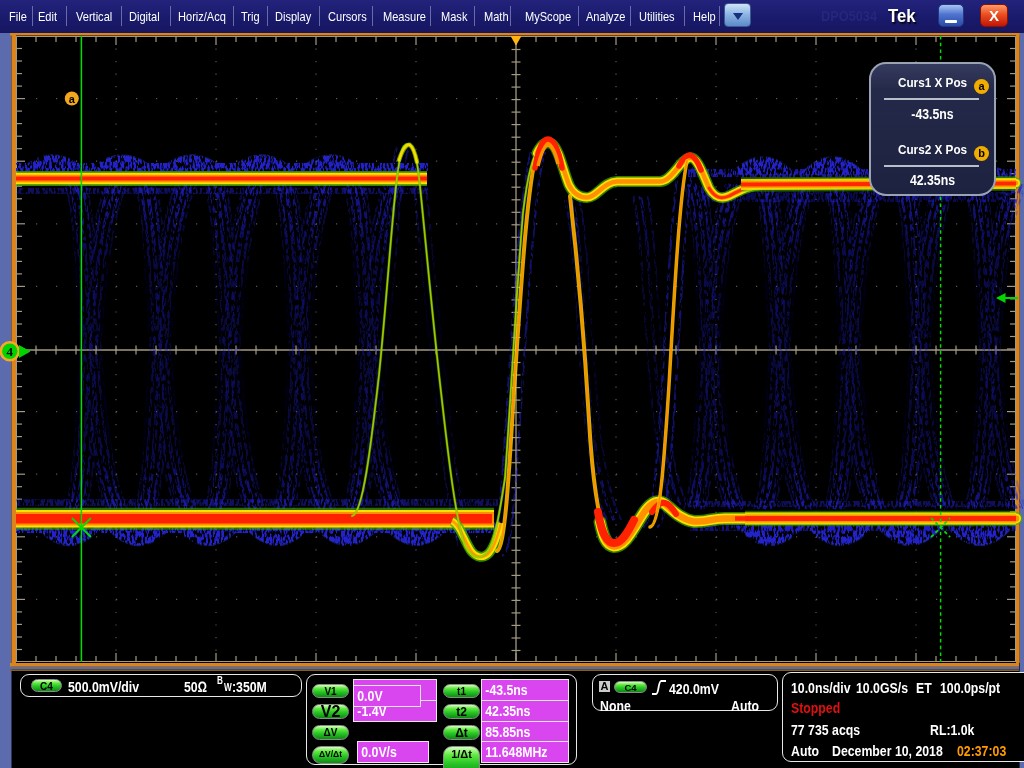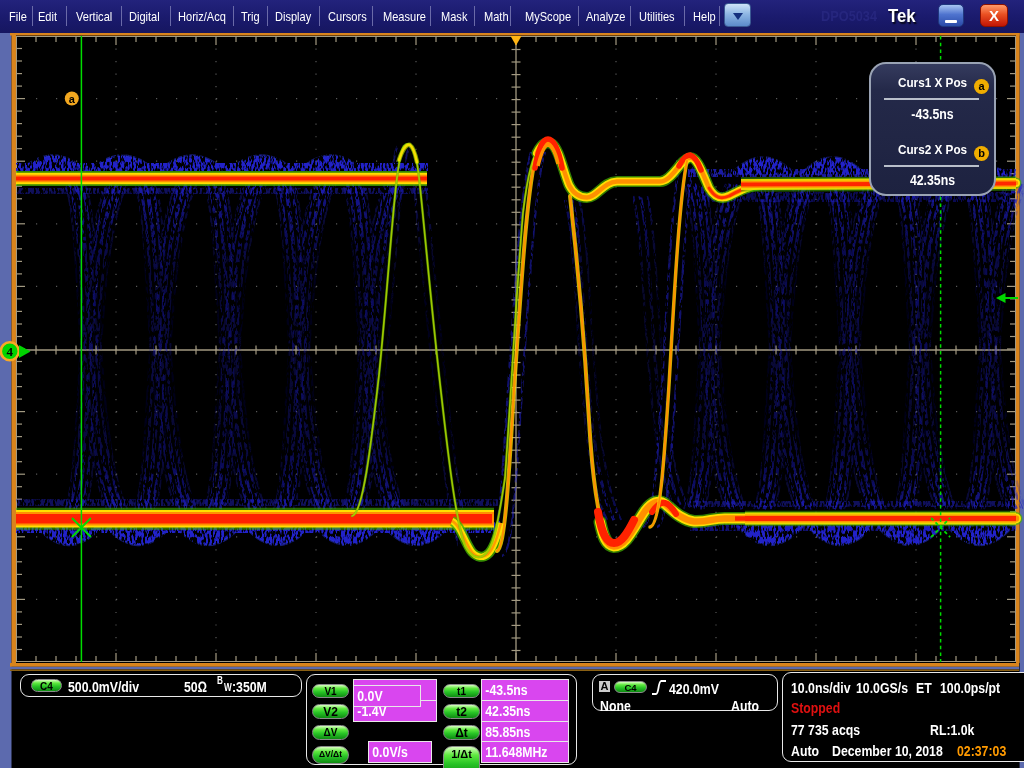--- a/index.html
+++ b/index.html
@@ -693,24 +693,24 @@
  <div class="lbl" style="left:8px;top:47.5px">77 735 acqs</div>
  <div class="lbl" style="left:147px;top:47.5px">RL:1.0k</div>
  <div class="lbl" style="left:8px;top:69px">Auto</div>
  <div class="lbl" style="left:49px;top:69px">December 10, 2018</div>
  <div class="lbl" style="left:174px;top:69px;color:#ff9a00">02:37:03</div>
 </div>
 <div class="pill" style="left:312px;top:683.5px;width:37px;height:14.5px;font-size:10px;line-height:14px">V1</div>
     <div class="cell" style="left:353px;top:679px;width:84px;height:21.95px"><span>-1.4V</span></div>
     <div class="pill" style="left:443px;top:683.5px;width:37px;height:14.5px;font-size:10px;line-height:14px">t1</div>
     <div class="cell" style="left:481px;top:679px;width:88px;height:21.95px"><span>-43.5ns</span></div>
-    <div class="pill" style="left:312px;top:704.25px;width:37px;height:14.5px;font-size:12px;line-height:14px">V2</div>
+    <div class="pill" style="left:312px;top:704.25px;width:37px;height:14.5px;font-size:16px;line-height:14px">V2</div>
     <div class="cell" style="left:353px;top:699.75px;width:84px;height:21.95px"><span>-1.4V</span></div>
     <div class="pill" style="left:443px;top:704.25px;width:37px;height:14.5px;font-size:12px;line-height:14px">t2</div>
     <div class="cell" style="left:481px;top:699.75px;width:88px;height:21.95px"><span>42.35ns</span></div>
     <div class="pill" style="left:312px;top:725.0px;width:37px;height:14.5px;font-size:10px;line-height:14px">ΔV</div>
     <div class="cell" style="left:353px;top:685px;width:68px;height:21.95px"><span>0.0V</span></div>
     <div class="pill" style="left:443px;top:725.0px;width:37px;height:14.5px;font-size:12px;line-height:14px">Δt</div>
     <div class="cell" style="left:481px;top:720.5px;width:88px;height:21.95px"><span>85.85ns</span></div>
     <div class="pill" style="left:312px;top:745.75px;width:37px;height:18px;font-size:8.5px;line-height:14px">ΔV/Δt</div>
-    <div class="cell" style="left:368px;top:741.25px;width:64px;height:21.95px"><span>0.0V/s</span></div>
+    <div class="cell" style="left:357px;top:741.25px;width:72px;height:21.95px"><span>0.0V/s</span></div>
     <div class="pill" style="left:443px;top:745.75px;width:37px;height:31px;font-size:11px;line-height:14px">1/Δt</div>
     <div class="cell" style="left:481px;top:741.25px;width:88px;height:21.95px"><span>11.648MHz</span></div>
 </div>
 </body></html>

